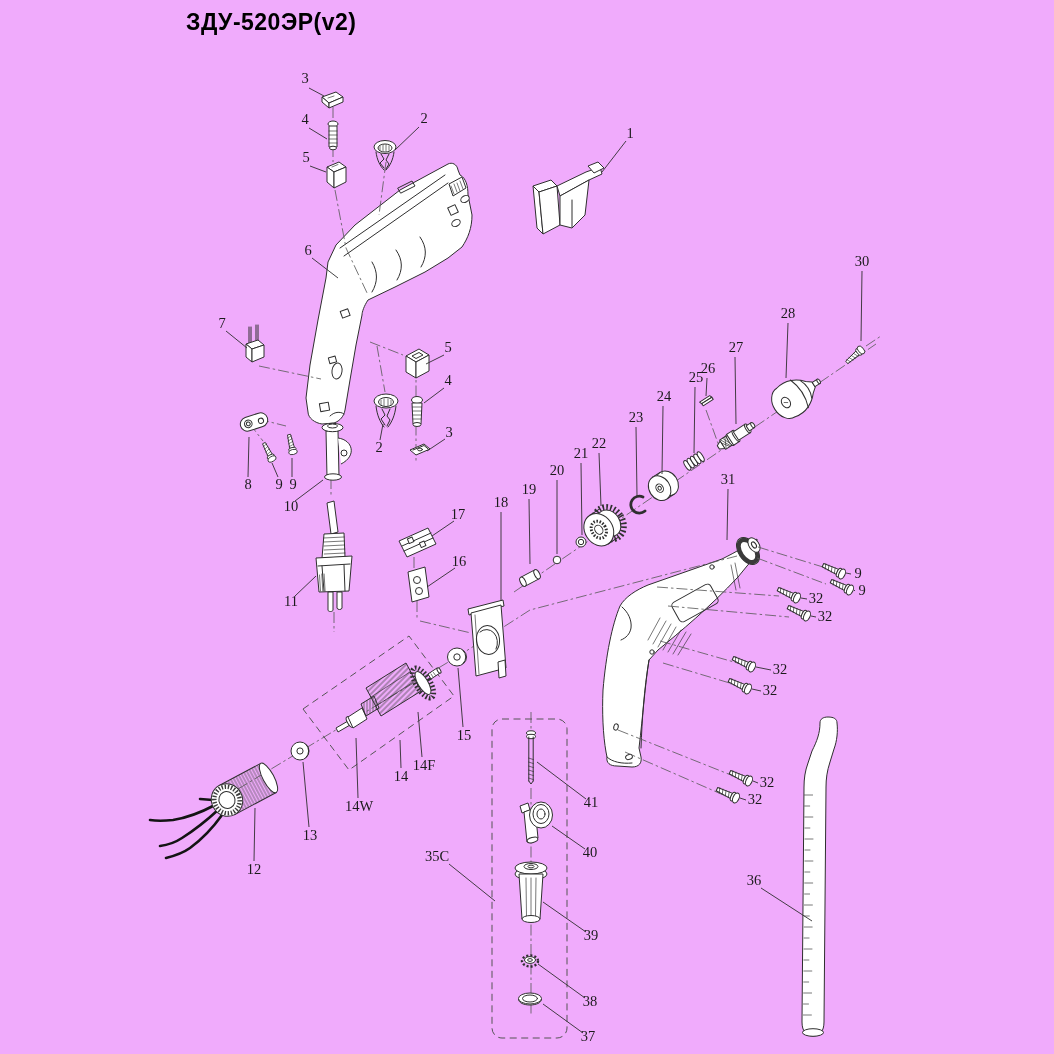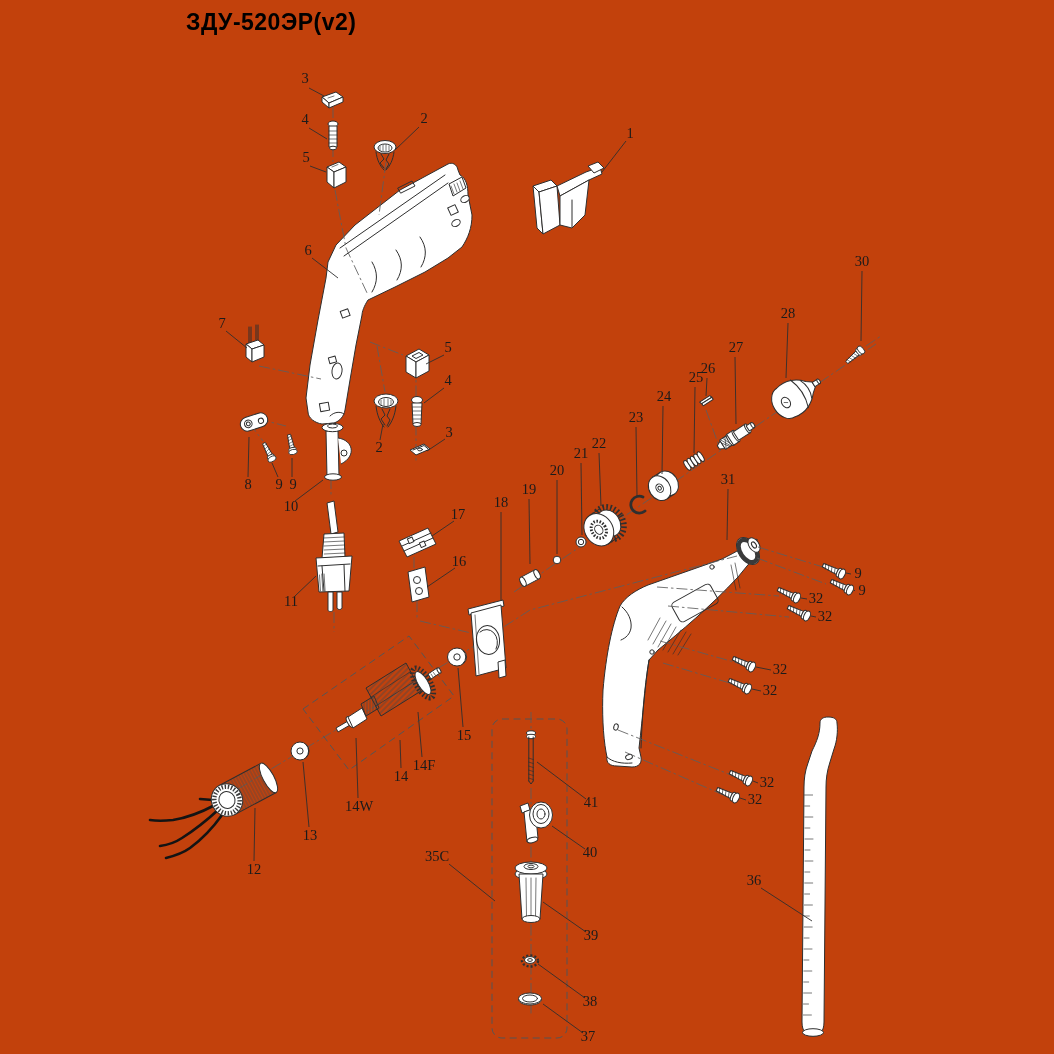--- a/index.html
+++ b/index.html
@@ -1,16 +1,16 @@
 <!DOCTYPE html>
 <html><head>
 <meta charset="utf-8">
 <style>
   html,body{margin:0;padding:0;background:#fff;}
-  .stage{position:relative;width:1054px;height:1054px;background:#c2410c;overflow:hidden;}
+  .stage{position:relative;width:1054px;height:1054px;background:#f0abfc;overflow:hidden;}
   svg{display:block}
   .ln{fill:none;stroke:#2f2f2f;stroke-width:1;stroke-linecap:round;stroke-linejoin:round}
   .thin{stroke-width:.65}
   .fw{fill:#fff;stroke:#2f2f2f;stroke-width:1;stroke-linejoin:round}
   .cl{fill:none;stroke:#5d5d5d;stroke-width:.85;stroke-dasharray:11 3 2.5 3}
   .db{fill:none;stroke:#555;stroke-width:1;stroke-dasharray:7 4.5;stroke-linejoin:round}
   .lead{stroke:#2f2f2f;stroke-width:.9}
   .lbl{font-family:"Liberation Serif","DejaVu Serif",serif;font-size:14.5px;fill:#1b1b1b;text-anchor:middle}
   .title{font-family:"Liberation Sans","DejaVu Sans",sans-serif;font-size:23px;font-weight:600;fill:#000;letter-spacing:.5px}
   .wire{fill:none;stroke:#141414;stroke-width:2.6;stroke-linecap:round}

